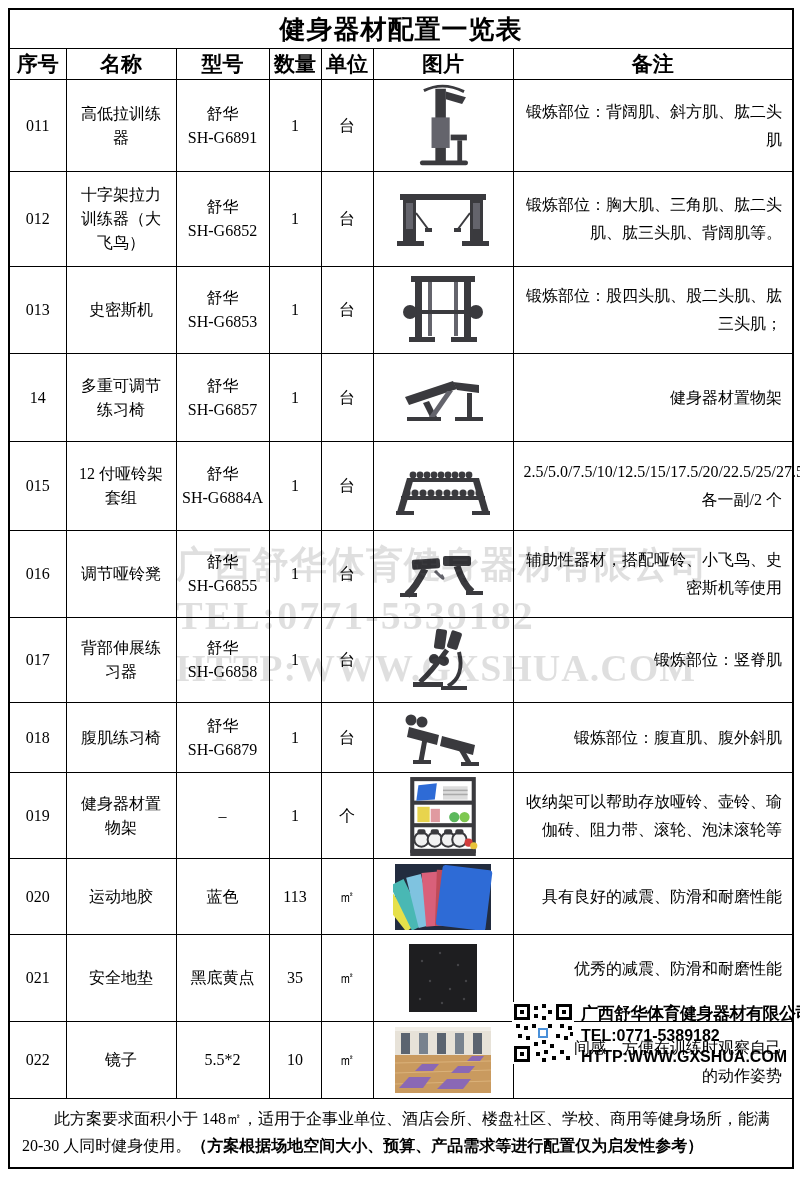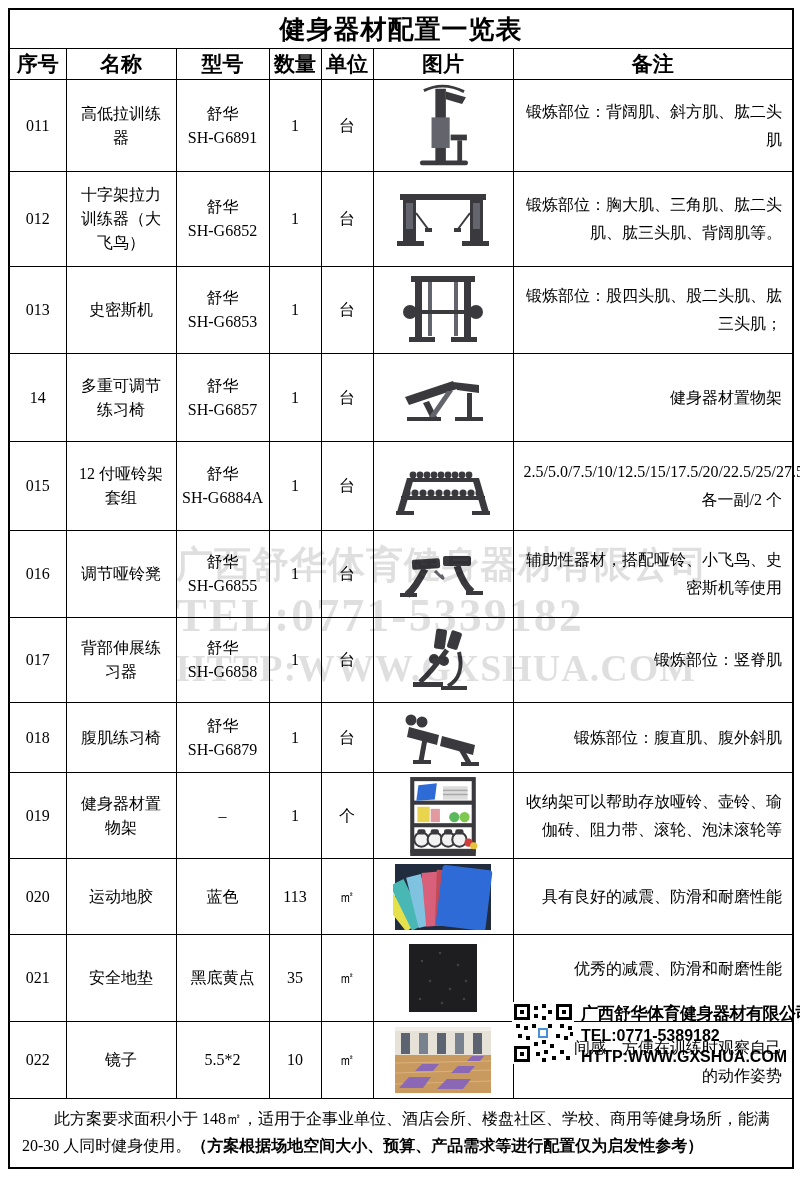--- a/index.html
+++ b/index.html
@@ -27,21 +27,21 @@
   tfoot .indent{display:inline-block;width:2em;}
   tfoot .bold{font-weight:bold;}
 
   
   .watermark{
     position:absolute;left:176px;top:540px;pointer-events:none;
     color:#000;opacity:0.12;font-weight:bold;white-space:nowrap;z-index:5;
     font-family:"Liberation Serif","DejaVu Serif",serif;
   }
   .watermark .wm1{font-size:37px;letter-spacing:1px;line-height:50px;}
-  .watermark .wm2{font-size:46px;line-height:52px;letter-spacing:2px;}
+  .watermark .wm2{font-size:40px;line-height:52px;letter-spacing:2px;}
   .watermark .wm3{font-size:38px;line-height:52px;letter-spacing:1px;}
 
   
   .stamp{
     position:absolute;left:512px;top:1002px;z-index:6;display:flex;gap:7px;
     font-family:"Liberation Sans","DejaVu Sans",sans-serif;font-weight:bold;align-items:flex-start;
   }
   .stamp .qr{flex:0 0 auto;}
   .stamp-text{padding-top:1px;}
   .stamp-text .st1{font-size:17px;letter-spacing:-0.5px;line-height:22px;white-space:nowrap;}

